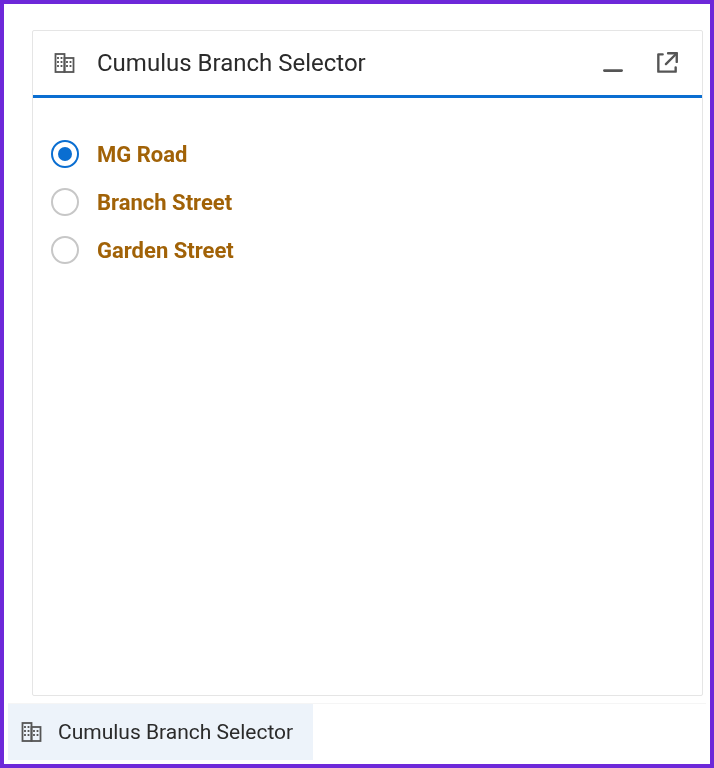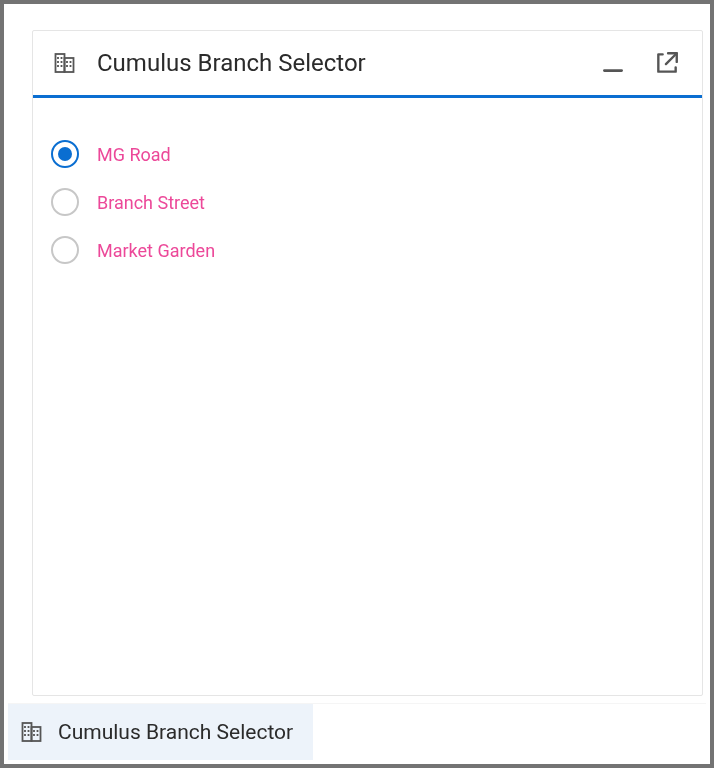--- a/index.html
+++ b/index.html
@@ -6,21 +6,21 @@
   html, body {
     margin: 0; padding: 0;
     width: 714px; height: 768px;
     font-family: -apple-system, "Segoe UI", Roboto, "Helvetica Neue", Arial, sans-serif;
     background: #fff;
     color: #333;
     overflow: hidden;
   }
   .frame {
     width: 714px; height: 768px;
-    border: 4px solid #737373;
+    border: 4px solid #6d28d9;
     position: relative;
     background: #fff;
   }
   .window {
     position: absolute;
     top: 26px; left: 28px; right: 7px;
     height: 666px;
     background: #fff;
     border: 1px solid #e5e5e5;
     border-radius: 2px;
@@ -83,22 +83,23 @@
   .radio-item.selected .radio-circle::after {
     content: "";
     position: absolute;
     top: 50%; left: 50%;
     width: 14px; height: 14px;
     background: #0a6ed1;
     border-radius: 50%;
     transform: translate(-50%, -50%);
   }
   .radio-label {
-    font-size: 18px;
-    color: #ec4899;
+    font-size: 22px;
+    color: #a16207;
+    font-weight: bold;
   }
   .taskbar {
     position: absolute;
     left: 4px; right: 4px; bottom: 4px;
     height: 56px;
     background: #fff;
     box-shadow: 0 -1px 0 rgba(0,0,0,0.04);
     display: flex;
     align-items: stretch;
   }
@@ -160,21 +161,21 @@
           <div class="radio-item selected">
             <span class="radio-circle"></span>
             <span class="radio-label">MG Road</span>
           </div>
           <div class="radio-item">
             <span class="radio-circle"></span>
             <span class="radio-label">Branch Street</span>
           </div>
           <div class="radio-item">
             <span class="radio-circle"></span>
-            <span class="radio-label">Market Garden</span>
+            <span class="radio-label">Garden Street</span>
           </div>
         </div>
     </div>
 
   </div>
 
   <div class="taskbar">
     <div class="task-item">
       <span class="task-icon">
         <svg viewBox="0 0 24 24" width="24" height="24" fill="none" stroke="currentColor" stroke-width="1.8">

